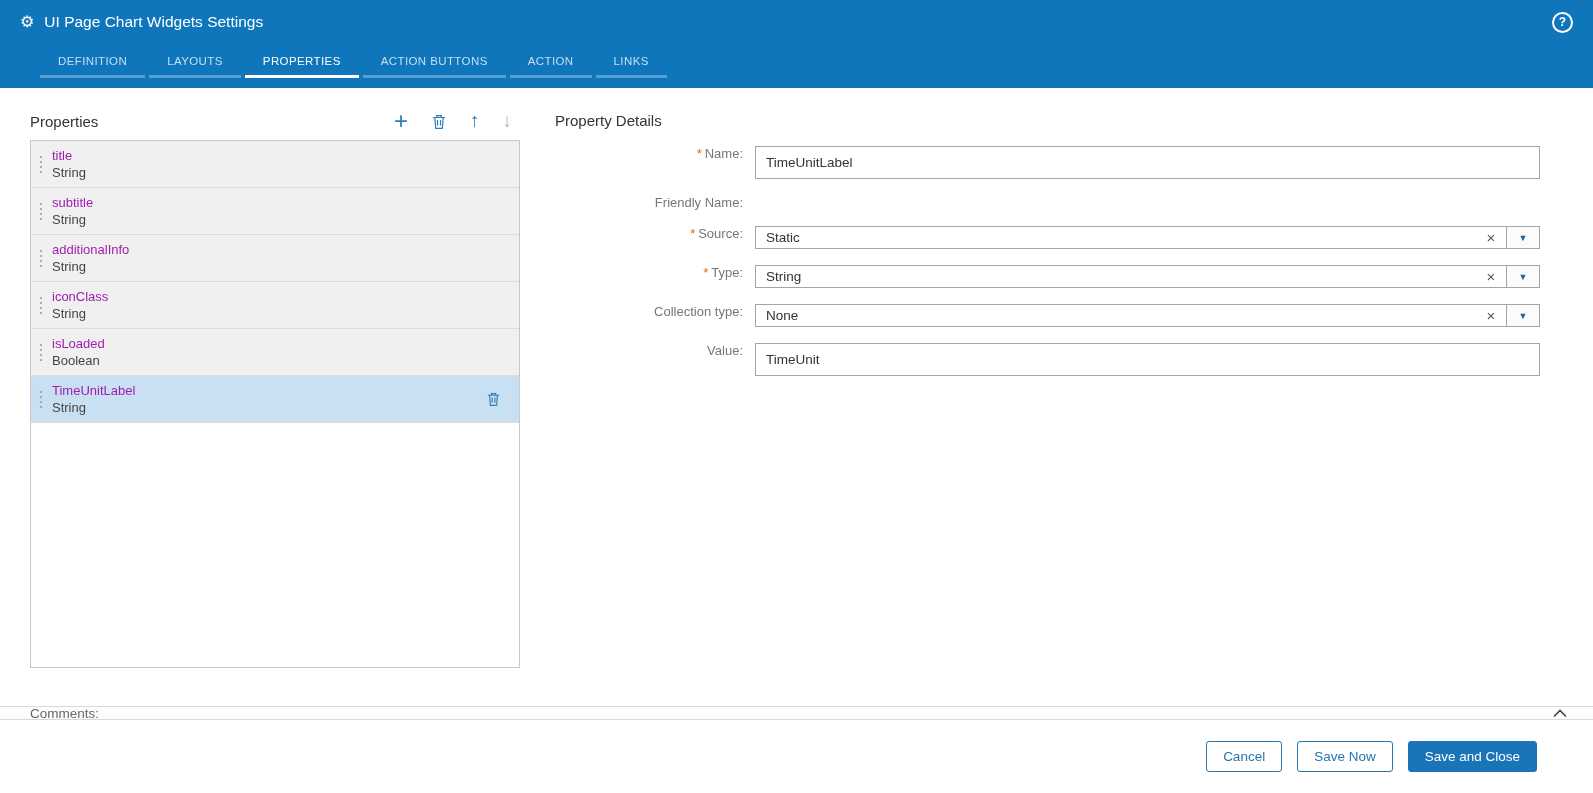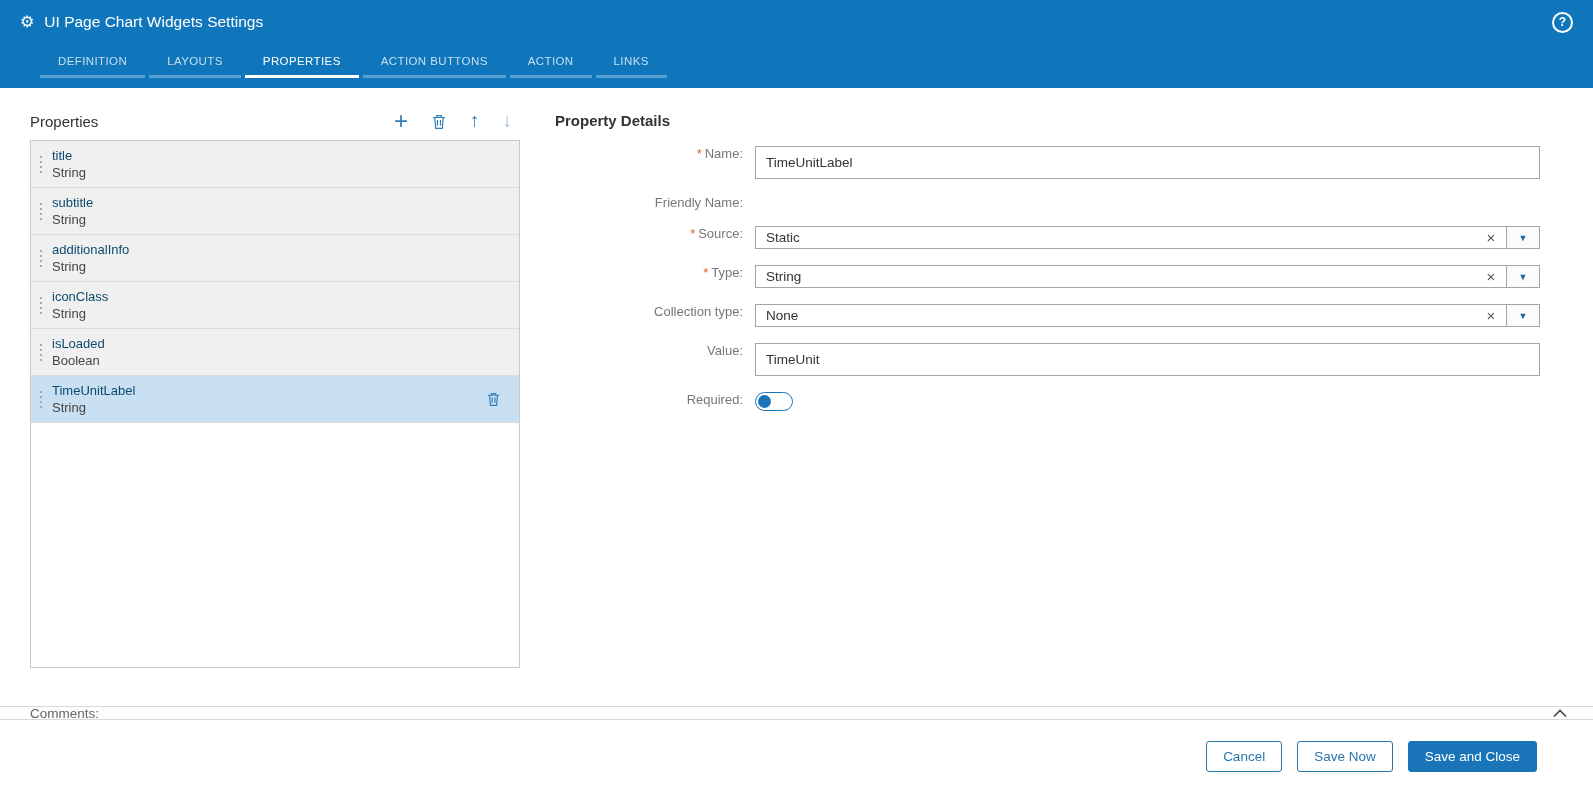--- a/index.html
+++ b/index.html
@@ -40,28 +40,28 @@
   .tool.arrow { font-size: 19px; line-height: 18px; }
   .tool.disabled { color: #9bbad2; cursor: default; }
 
   .list { flex: 1; border: 1px solid #c9c9c9; background: #fff; overflow-y: auto; }
   .item {
     display: flex; align-items: center; background: #f0f0f0; border-bottom: 1px solid #dcdcdc;
     padding: 7px 10px 7px 8px; min-height: 46px; cursor: pointer;
   }
   .item .grip { margin-right: 9px; flex: 0 0 auto; cursor: grab; }
   .item .texts { display: flex; flex-direction: column; gap: 2px; font-size: 13px; }
-  .item .pname { color: #0c4a6e; }
+  .item .pname { color: #a21caf; }
   .item .ptype { color: #444; }
   .item.selected { background: #c9e0f2; }
   .row-trash { margin-left: auto; background: none; border: none; color: #2e7cb8;
                cursor: pointer; display: flex; align-items: center; padding-right: 8px; }
 
   .right { flex: 1; margin-left: 35px; padding-right: 53px; display: flex; flex-direction: column; }
-  .right h2 { margin-bottom: 17px; font-weight: bold; }
+  .right h2 { margin-bottom: 17px; }
   .frow { display: flex; align-items: flex-start; margin-bottom: 16px; }
   .flabel { width: 200px; flex: 0 0 auto; text-align: right; padding-right: 12px;
             font-size: 13px; color: #777; }
   .req { color: #e0641c; margin-right: 3px; font-size: 13px; }
   .fcontrol { flex: 1; }
   input.text {
     width: 100%; height: 33px; border: 1px solid #a5a5a5; padding: 0 10px;
     font-size: 13.5px; color: #333; background: #fff; font-family: inherit; outline: none;
   }
   .combo { display: flex; height: 23px; border: 1px solid #a5a5a5; background: #fff; align-items: stretch; }
@@ -262,26 +262,20 @@
             <button class="combo-btn">▼</button>
           </div>
         </div>
       </div>
 
       <div class="frow">
         <label class="flabel"><span>Value:</span></label>
         <div class="fcontrol"><input class="text" type="text" value="TimeUnit" style=""></div>
       </div>
 
-      <div class="frow">
-        <label class="flabel"><span>Required:</span></label>
-        <div class="fcontrol">
-          <span class="toggle"><span class="knob"></span></span>
-        </div>
-      </div>
 
     </section>
   </main>
 
   <div class="comments">
     <span>Comments:</span>
     <button class="chev">
       <svg width="14" height="9" viewBox="0 0 14 9" fill="none" stroke="currentColor" stroke-width="1.6">
           <polyline points="1,7.5 7,1.5 13,7.5"></polyline>
         </svg>

